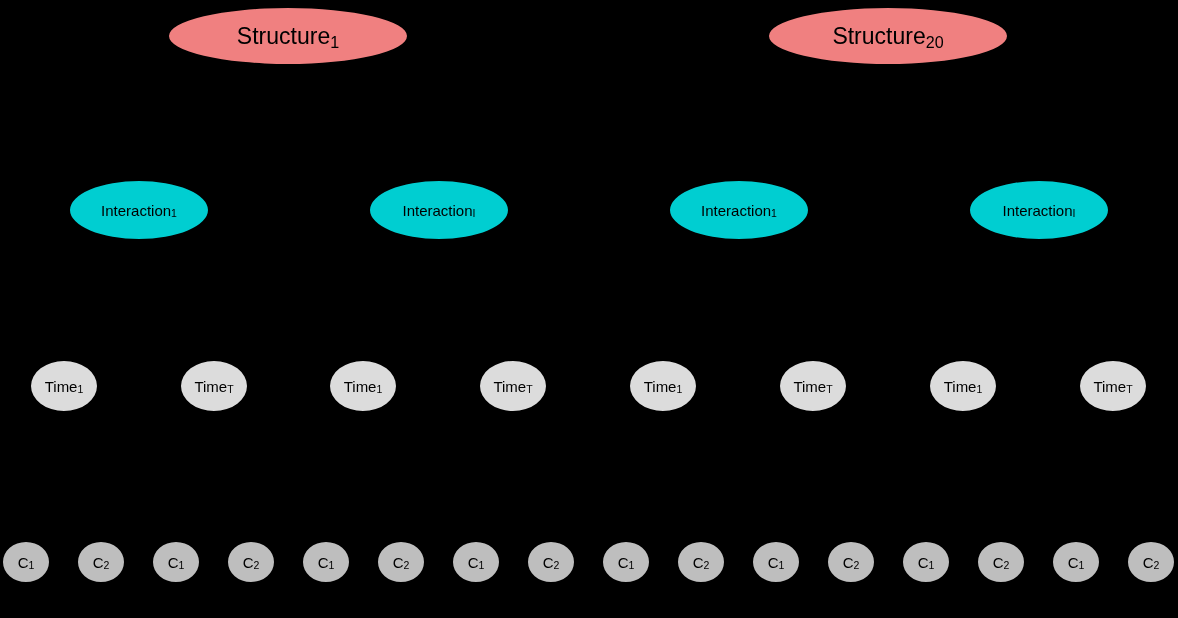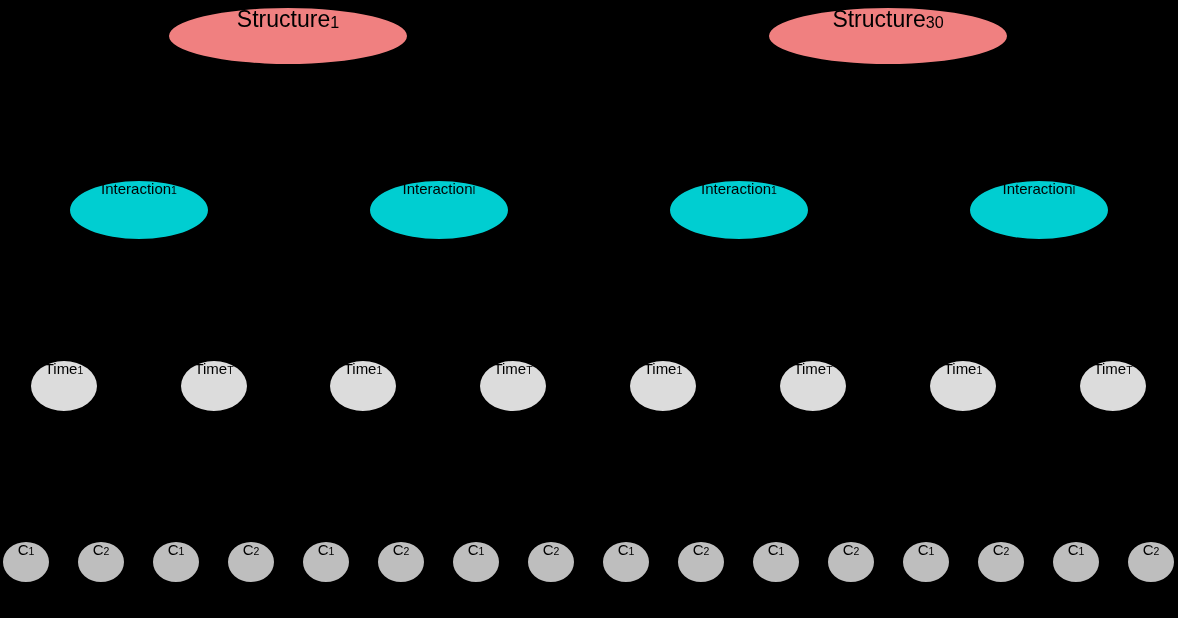--- a/index.html
+++ b/index.html
@@ -13,21 +13,21 @@
     height: 618px;
     overflow: hidden;
     font-family: "Liberation Sans", sans-serif;
   }
   .node {
     position: absolute;
     border-radius: 50%;
     border: 2px solid #000000;
     box-sizing: border-box;
     display: flex;
-    align-items: flex-start;
+    align-items: center;
     justify-content: center;
     color: #000000;
     white-space: nowrap;
     line-height: 1;
   }
   .node sub {
     font-size: 70%;
     line-height: 1;
     vertical-align: baseline;
     position: relative;
@@ -37,21 +37,21 @@
 </head>
 <body>
 
 <div id="canvas" style="background: rgb(0, 0, 0);">
     <div class="node" style="left: 167px; top: 6px; width: 242px; height: 60px; background: rgb(240, 128, 128); font-size: 23px; color: rgb(0, 0, 0);">
       <span>Structure</span>
       <sub>1</sub>
     </div>
     <div class="node" style="left: 767px; top: 6px; width: 242px; height: 60px; background: rgb(240, 128, 128); font-size: 23px; color: rgb(0, 0, 0);">
       <span>Structure</span>
-      <sub>30</sub>
+      <sub>20</sub>
     </div>
     <div class="node" style="left: 68px; top: 179px; width: 142px; height: 62px; background: rgb(0, 206, 209); font-size: 15px; color: rgb(0, 0, 0);">
       <span>Interaction</span>
       <sub>1</sub>
     </div>
     <div class="node" style="left: 368px; top: 179px; width: 142px; height: 62px; background: rgb(0, 206, 209); font-size: 15px; color: rgb(0, 0, 0);">
       <span>Interaction</span>
       <sub>I</sub>
     </div>
     <div class="node" style="left: 668px; top: 179px; width: 142px; height: 62px; background: rgb(0, 206, 209); font-size: 15px; color: rgb(0, 0, 0);">

